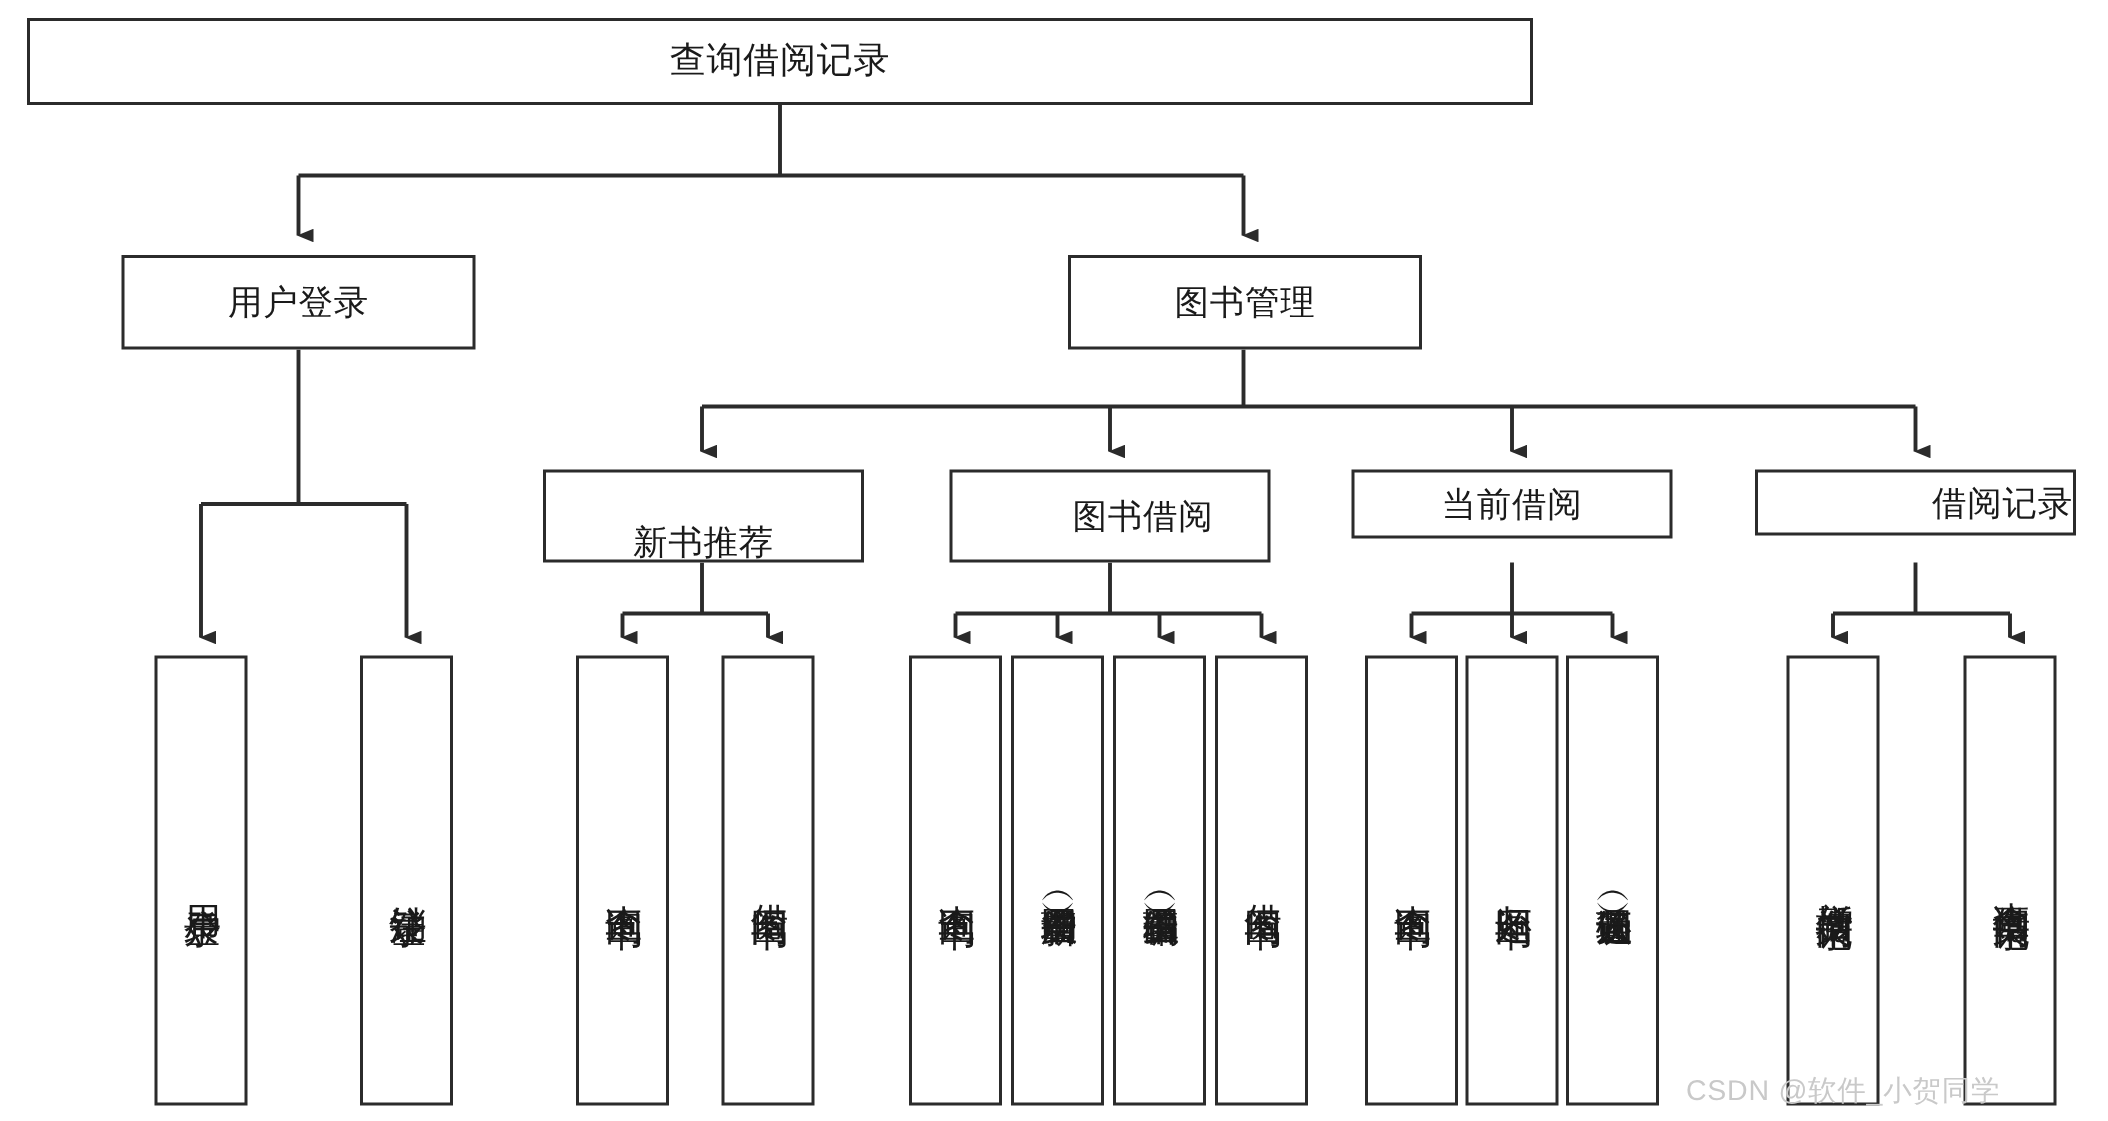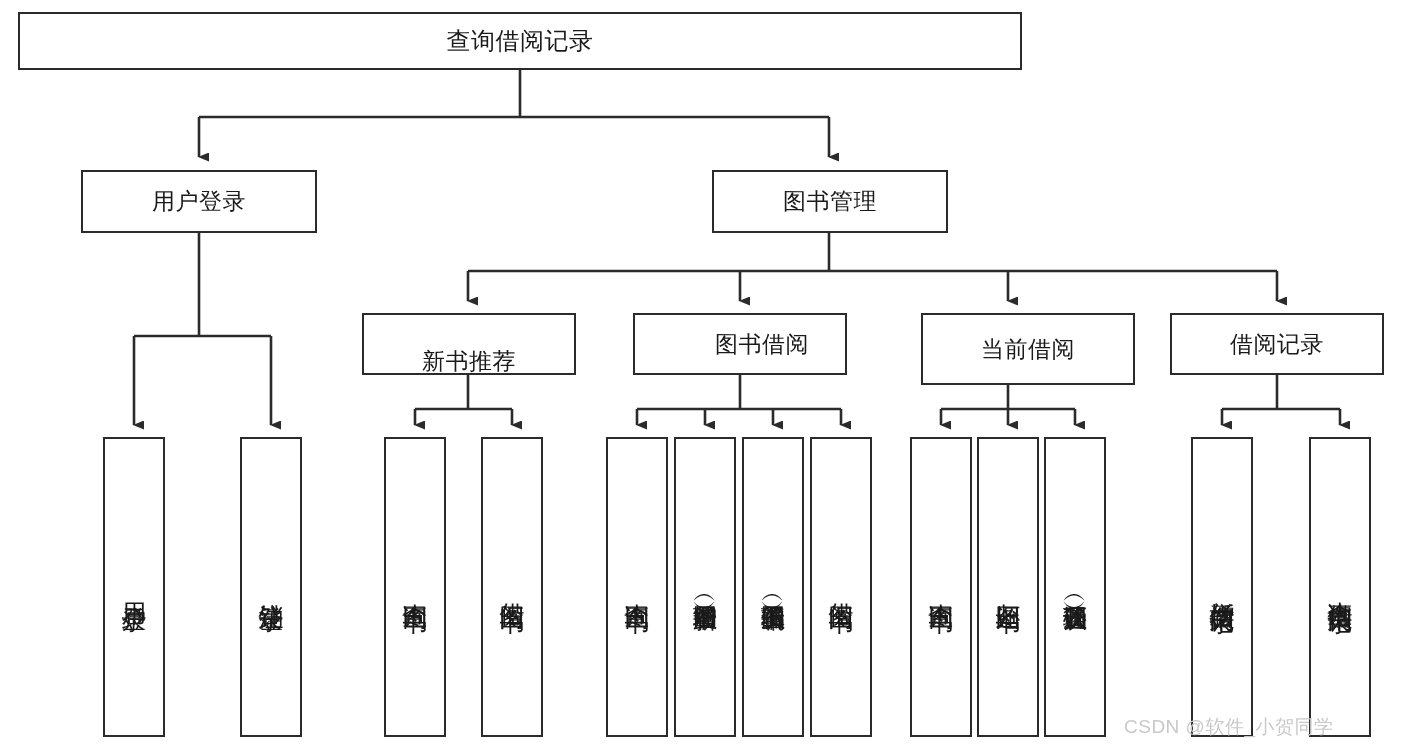--- a/index.html
+++ b/index.html
@@ -144,24 +144,24 @@
   <div class="node horiz" style="left:712px; top:170px; width:236px; height:63px;">
     <span class="node-label">图书管理</span>
   </div>
 
   <div class="node horiz" style="left:362px; top:313px; width:214px; height:62px;align-items:flex-end;">
     <span class="node-label">新书推荐</span>
   </div>
   <div class="node horiz" style="left:633px; top:313px; width:214px; height:62px;padding-left:44px;">
     <span class="node-label">图书借阅</span>
   </div>
-  <div class="node horiz" style="left:901px; top:313px; width:214px; height:72px;margin-left:20px;">
+  <div class="node horiz" style="left:901px; top:313px; width:214px; height:46px;">
     <span class="node-label">当前借阅</span>
   </div>
-  <div class="node horiz" style="left:1170px; top:313px; width:214px; height:62px;">
+  <div class="node horiz" style="left:1170px; top:313px; width:214px; height:44px;justify-content:flex-end;">
     <span class="node-label">借阅记录</span>
   </div>
 
   <div class="node vert" style="left:103px; top:437px; width:62px; height:300px;">
     <span class="node-label">用户登录</span>
   </div>
   <div class="node vert" style="left:240px; top:437px; width:62px; height:300px;">
     <span class="node-label">注销登录</span>
   </div>
 

